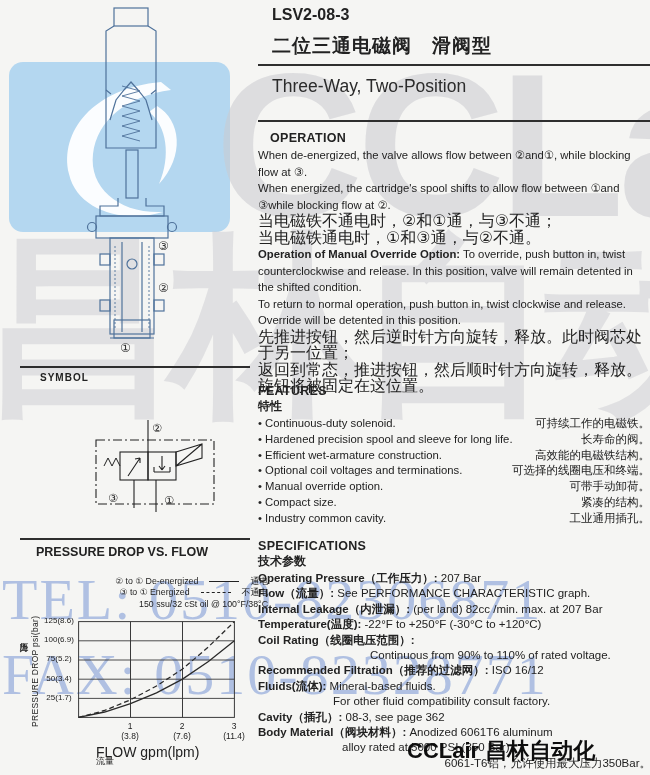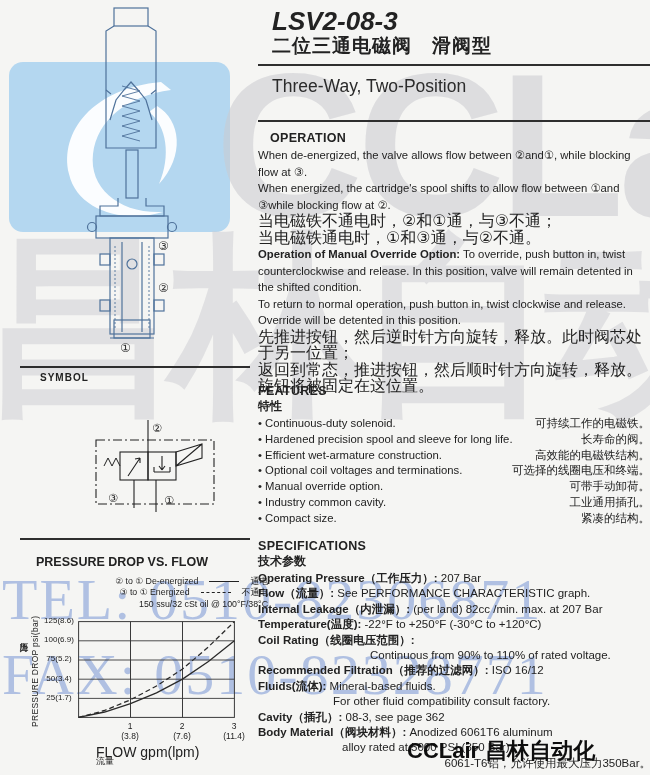--- a/index.html
+++ b/index.html
@@ -11,21 +11,21 @@
   #wm-brand{left:215px;top:42px;font-size:205px;font-weight:bold;line-height:1;
             color:#cbcbd0;opacity:.55;white-space:nowrap;letter-spacing:-6px;}
   #wm-cn{left:-18px;top:228px;font-size:196px;font-weight:bold;line-height:1;
          color:#cdcdd2;opacity:.5;white-space:nowrap;letter-spacing:-8px;}
   .wm-tel{left:2px;font-family:"Liberation Serif","DejaVu Serif",serif;font-size:58px;
           color:#9fb4de;opacity:.8;white-space:nowrap;letter-spacing:2px;}
   #wm-tel{top:566px;} #wm-fax{top:641px;}
   
   .c{position:absolute;z-index:1;}
   .hr{height:2px;background:#2e2e2e;}
-  #title-model{left:272px;top:6px;font-size:26px;font-weight:bold;font-style:italic;}
+  #title-model{left:272px;top:6px;font-size:16px;font-weight:bold;}
   #title-cn{left:272px;top:33px;font-size:19px;font-weight:bold;letter-spacing:1px;}
   #hr-r1{left:258px;top:64px;width:392px;}
   #subtitle1{left:272px;top:76px;font-size:17.5px;color:#2b2b2b;}
   #subtitle2{left:272px;top:96px;font-size:17.5px;color:#2b2b2b;}
   #hr-r2{left:258px;top:120px;width:392px;}
   .h-sec{font-size:12.5px;font-weight:bold;letter-spacing:.3px;}
   #op-head{left:258px;top:131px;margin-left:12px;}
   #op-body{left:258px;top:147px;width:393px;font-size:11.3px;line-height:16.5px;}
   #op-body .cnp{font-size:16px;}
   #feat-head{left:258px;top:384px;}
@@ -37,21 +37,21 @@
   #spec-cn{left:258px;top:553px;font-size:12px;font-weight:bold;}
   #spec-list{left:258px;top:571px;width:393px;font-size:11.5px;line-height:15.4px;}
   .spec-line b{font-weight:bold;}
   .ind-xl{padding-left:112px;} .ind-md{padding-left:75px;} .ind-lg{padding-left:84px;} .ind-sm{padding-left:14px;text-align:right;}
   
   #valve-svg{left:52px;top:2px;}
   #hr-l1{left:20px;top:366px;width:230px;}
   #symbol-head{left:40px;top:372px;font-size:10px;font-weight:700;letter-spacing:1px;}
   #symbol-svg{left:86px;top:418px;}
   #hr-l2{left:20px;top:538px;width:230px;}
-  #chart-head{left:36px;top:545px;font-size:12.5px;font-weight:bold;margin-top:10px;}
+  #chart-head{left:36px;top:545px;font-size:12.5px;font-weight:bold;}
   #legend{left:88px;top:576px;width:180px;font-size:8.8px;line-height:11px;}
   .leg-row{display:flex;align-items:center;justify-content:flex-end;gap:11px;}
   .sw{display:inline-block;width:30px;border-top:1.6px solid #222;height:0;}
   .sw.dash{border-top-style:dashed;}
   #legend .cond{text-align:right;margin-top:1px;}
   #plot-svg{left:78px;top:621px;}
   .ytick{left:42px;width:34px;text-align:center;font-size:8px;line-height:10px;}
   .xtick{width:40px;text-align:center;font-size:8.5px;line-height:10px;top:721px;}
   #ylab-en{left:30px;top:612px;width:14px;height:118px;writing-mode:vertical-rl;transform:rotate(180deg);
            font-size:8.5px;letter-spacing:.3px;text-align:center;}
@@ -163,26 +163,26 @@
       </div>
     <div class="feat">
         <span class="fen">• Optional coil voltages and terminations.</span>
         <span class="fcn">可选择的线圈电压和终端。</span>
       </div>
     <div class="feat">
         <span class="fen">• Manual override option.</span>
         <span class="fcn">可带手动卸荷。</span>
       </div>
     <div class="feat">
+        <span class="fen">• Compact size.</span>
+        <span class="fcn">紧凑的结构。</span>
+      </div>
+    <div class="feat">
         <span class="fen">• Industry common cavity.</span>
         <span class="fcn">工业通用插孔。</span>
-      </div>
-    <div class="feat">
-        <span class="fen">• Compact size.</span>
-        <span class="fcn">紧凑的结构。</span>
       </div>
   </div>
 
   <div class="c hr" id="hr-l2"></div>
   <div class="c" id="chart-head">PRESSURE DROP VS. FLOW</div>
   <div class="c" id="legend">
     <div class="leg-row">
       <span>② to ① De-energized</span>
       <span class="sw"></span>
       <span>通电</span>

